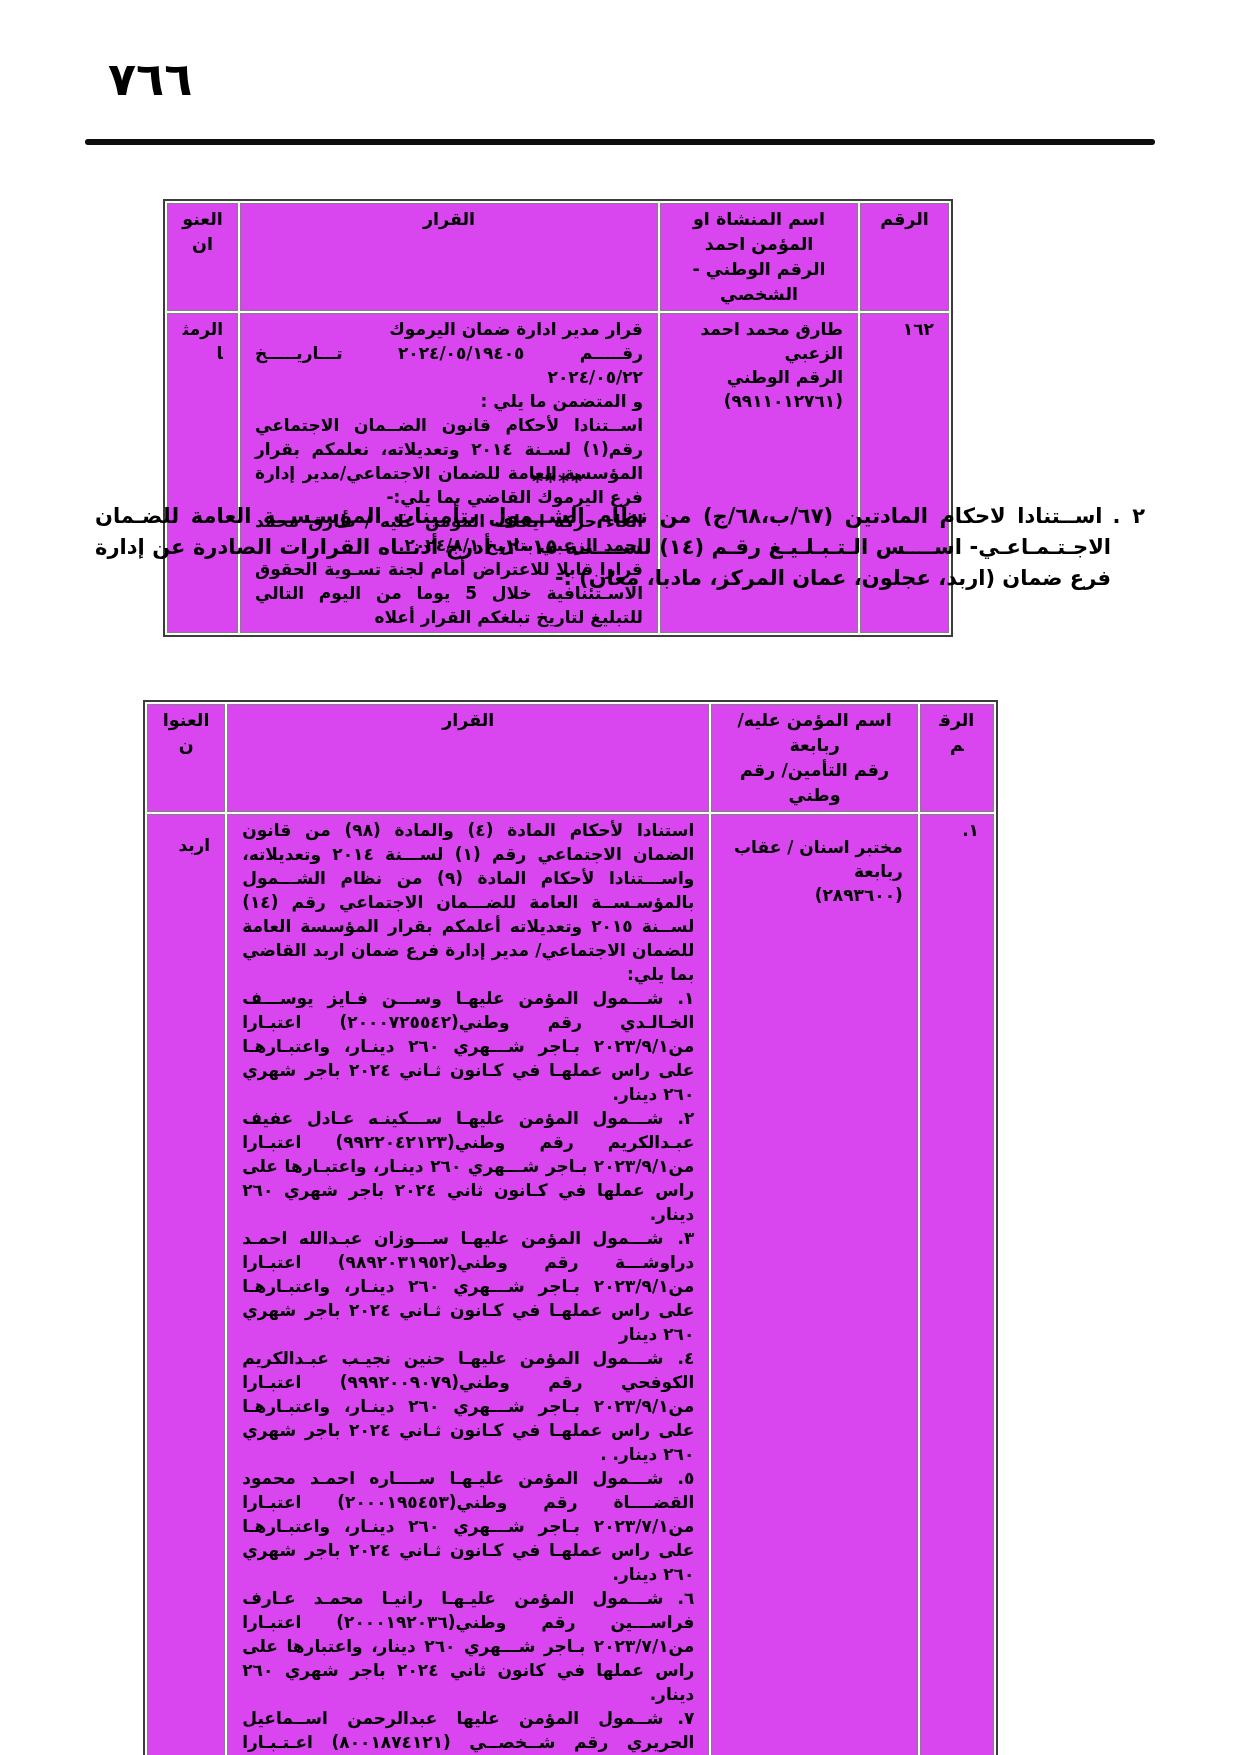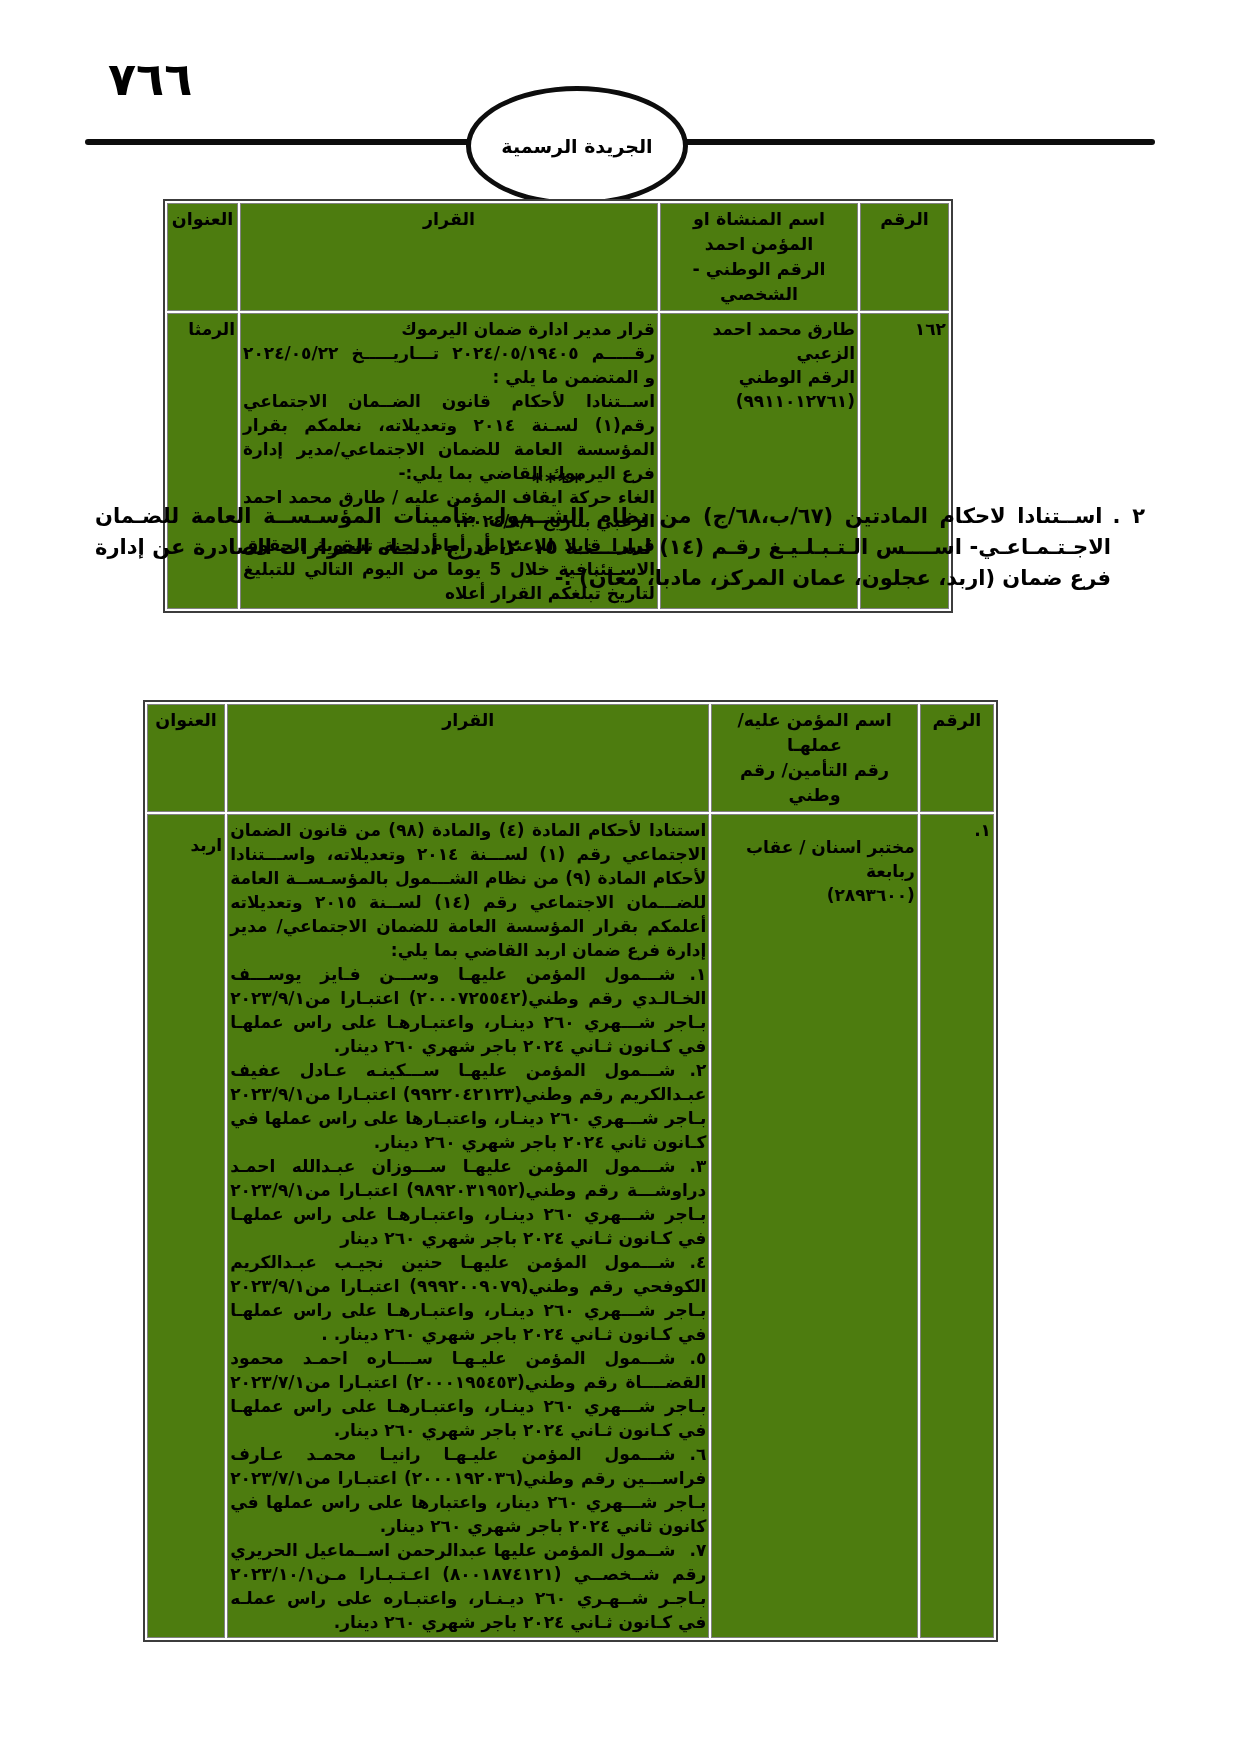--- a/index.html
+++ b/index.html
@@ -31,22 +31,22 @@
   
   .doc-table{
     border:2px solid #3c3c3c;
     border-collapse:separate;border-spacing:2.5px;
     background:#fff;
     table-layout:fixed;
   }
   .doc-table th,.doc-table td{
     border:1.6px solid #818181;
     vertical-align:top;
-    background:#4d7c0f;
-    padding:3px 2px;
+    background:#d946ef;
+    padding:3px 14px;
     font-size:17px;line-height:24px;
     word-wrap:break-word;
   }
   .doc-table th{
     text-align:center;font-size:17.5px;line-height:25px;font-weight:700;
   }
   .t1{position:absolute;left:163px;top:199px;width:790px;}
   .t2{position:absolute;left:143px;top:700px;width:855px;}
   .cell-center{text-align:right;}
   .line-just{text-align:justify;text-align-last:justify;}
@@ -65,23 +65,20 @@
   }
   .section2 .marker{margin-left:10px;}
 </style>
 </head>
 <body>
 
 <div class="page">
 
   <div class="page-number">٧٦٦</div>
   <div class="head-rule"></div>
-  <div class="gazette-oval">
-    <span>الجريدة الرسمية</span>
-  </div>
 
   <table class="doc-table t1">
     <colgroup>
         <col style="width:89px">
         <col style="width:198px">
         <col style="width:418px">
         <col style="width:71px">
       </colgroup>
     <tbody>
         <tr>
@@ -131,21 +128,21 @@
         <col style="width:206px">
         <col style="width:481px">
         <col style="width:78px">
       </colgroup>
     <tbody>
         <tr style="height:58px;">
       <th>
             <div>الرقم</div>
           </th>
       <th>
-        <div>اسم المؤمن عليه/ عملهـا</div>
+        <div>اسم المؤمن عليه/ ربابعة</div>
         <div>رقم التأمين/ رقم وطني</div>
       </th>
       <th>
             <div>القرار</div>
           </th>
       <th>
             <div>العنوان</div>
           </th>
     </tr>
     <tr style="height:816px;">

